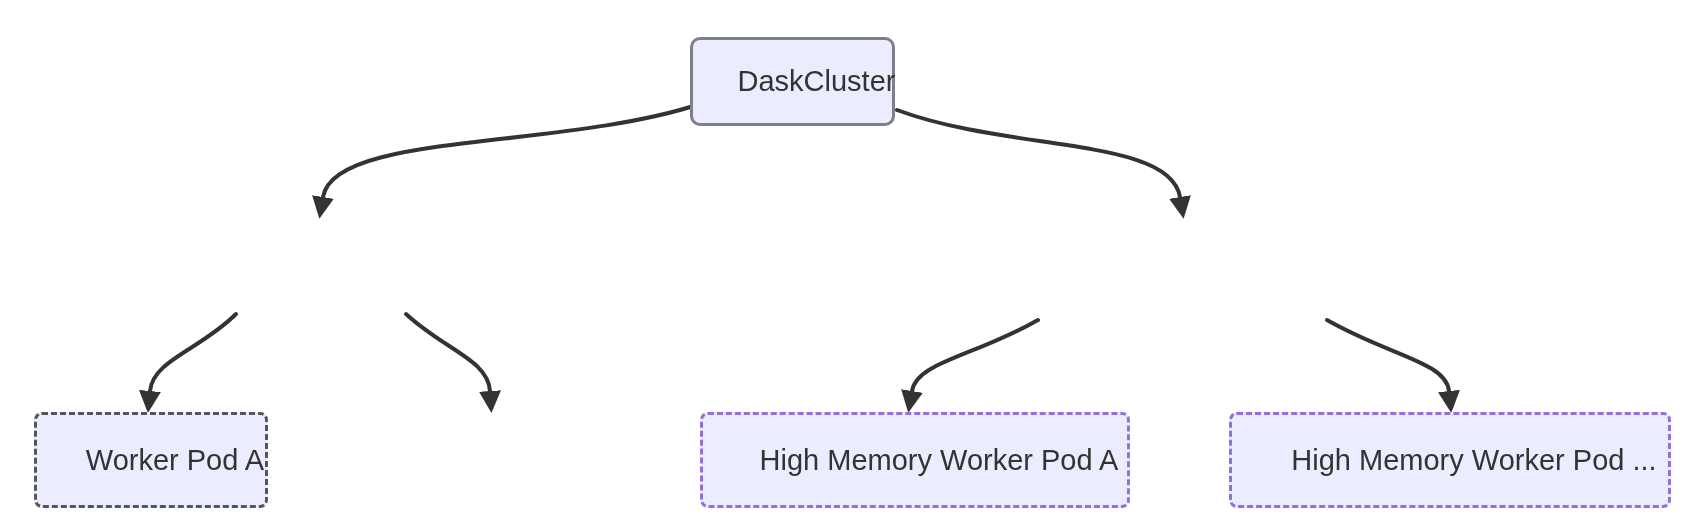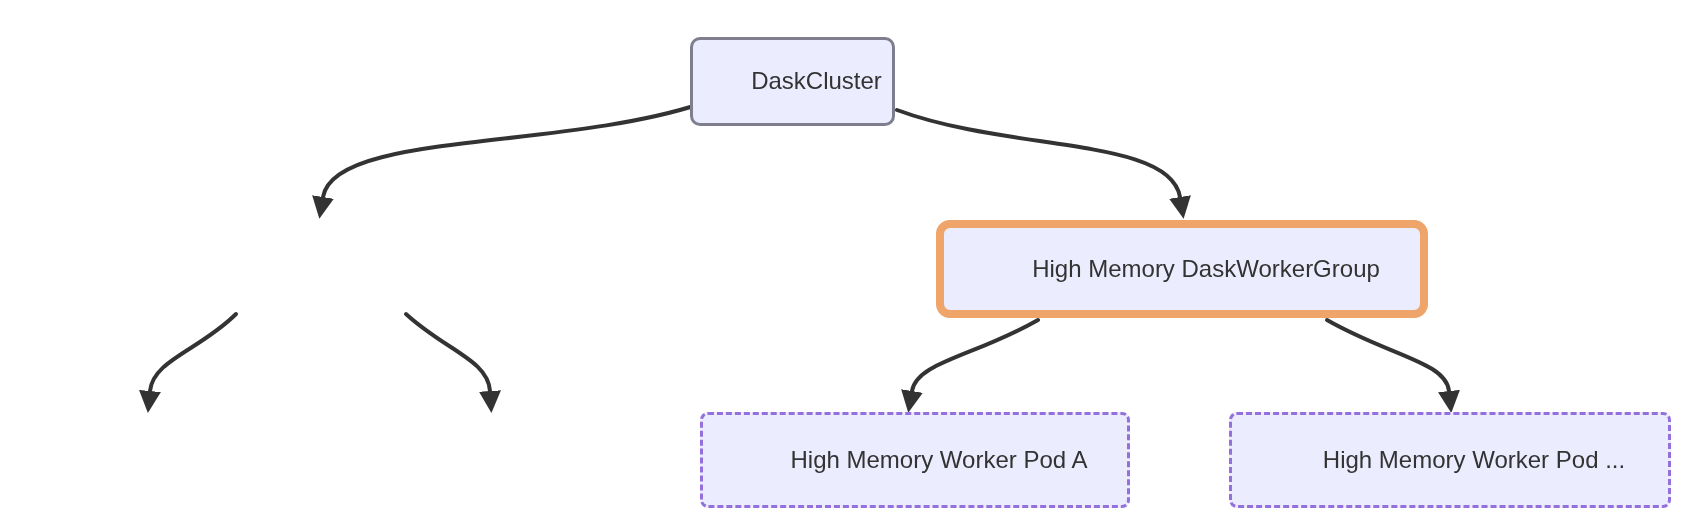--- a/index.html
+++ b/index.html
@@ -23,21 +23,21 @@
     height: 532px;
   }
   .node {
     position: absolute;
     display: flex;
     align-items: center;
     justify-content: center;
     box-sizing: border-box;
     background: #ECECFF;
     color: #333333;
-    font-size: 24px;
+    font-size: 29px;
     line-height: 1.2;
     text-align: center;
     white-space: nowrap;
     padding-left: 48px;
   }
   .node-solid {
     border: 3px solid #7E7E8F;
     border-radius: 10px;
   }
   .node-dashed {
@@ -80,24 +80,24 @@
       <path d="M 1038 320 C 975 356, 917 362, 912 391" marker-end="url(#arrowhead)"></path>
       <path d="M 1327 320 C 1390 356, 1446 362, 1449 391" marker-end="url(#arrowhead)"></path>
     </g>
   </svg>
 
   <div class="node node-solid pos-daskcluster">
     <span>DaskCluster</span>
   </div>
 
 
-  <div class="node node-highlight pos-highmemgroup">
-    <span>High Memory DaskWorkerGroup</span>
+
+  <div class="node node-dashed pos-worker-a">
+    <span>Worker Pod A</span>
   </div>
-
 
 
   <div class="node node-dashed-purple pos-hmworker-more">
     <span>High Memory Worker Pod ...</span>
   </div>
 
   <div class="node node-dashed-purple pos-hmworker-a">
     <span>High Memory Worker Pod A</span>
   </div>
 

